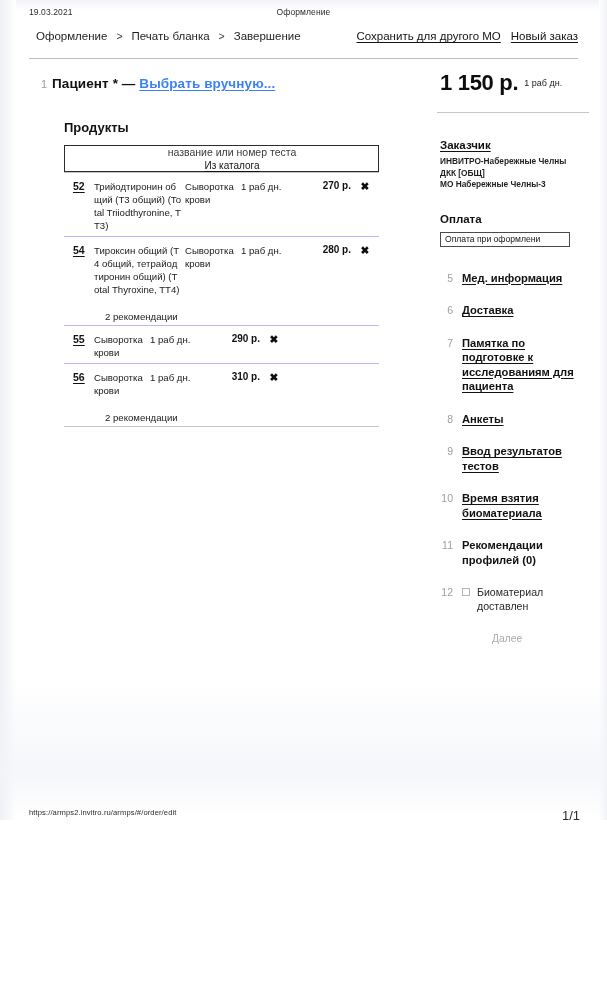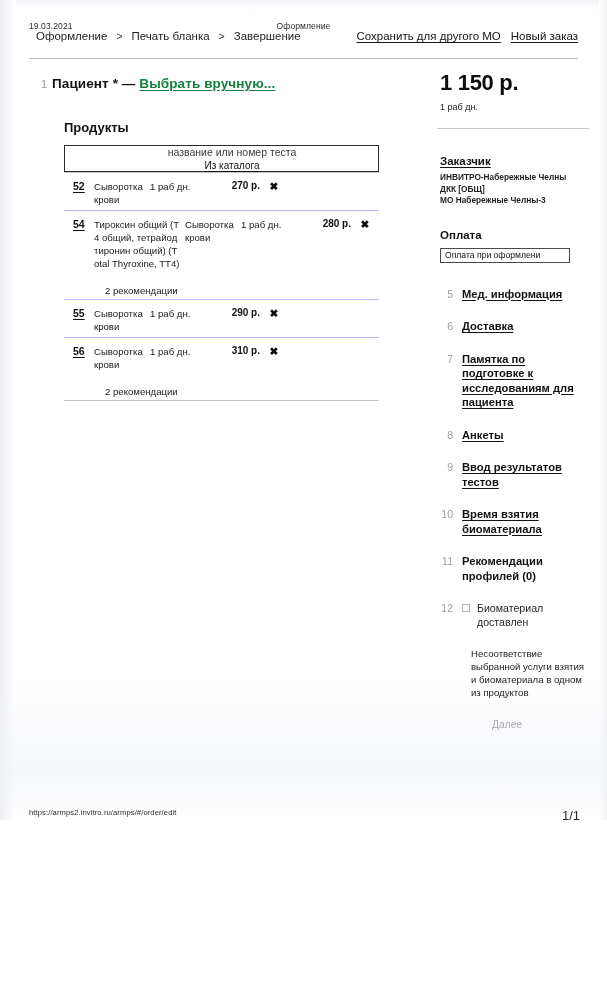--- a/index.html
+++ b/index.html
@@ -49,21 +49,21 @@
   }
 
   .page {
     position: absolute;
     inset: 0;
   }
 
   
   .print-head {
     position: absolute;
-    left: 0; top: 21px;
+    left: 0; top: 7px;
     width: 607px;
     height: 14px;
     font-size: 8.5px;
     color: #2b2b2b;
   }
   .print-head .ph-date {
     position: absolute;
     left: 29px; top: 0;
     letter-spacing: 0.1px;
   }
@@ -147,21 +147,21 @@
     box-sizing: border-box;
   }
   .step-title {
     font-size: 13.5px;
     font-weight: bold;
     color: #121212;
     letter-spacing: 0.1px;
   }
   .step-title .dash { font-weight: bold; }
   .step-title a {
-    color: #15803d;
+    color: #3b82f6;
     text-underline-offset: 2px;
     font-weight: bold;
   }
 
   
   .products {
     margin-left: 35px;
     margin-top: 29px;
     width: 327px;
   }
@@ -266,25 +266,24 @@
     padding-bottom: 3px;
   }
   .ptable-bottom {
     border-top: 1px solid #c2c4c8;
     height: 0;
   }
 
   
   .price-line {
     display: flex;
-    align-items: flex-start;
+    align-items: center;
     justify-content: flex-start;
     gap: 6px;
     padding-left: 3px;
-    flex-direction: column;
   }
   .price-amount {
     font-size: 22px;
     font-weight: bold;
     color: #0d0d0d;
     letter-spacing: -0.3px;
   }
   .price-term {
     font-size: 9px;
     color: #222;
@@ -462,20 +461,21 @@
 
       <div class="search-box">
         <span class="search-placeholder">название или номер теста</span>
         <span class="search-catalog">Из каталога</span>
       </div>
 
       <div class="ptable">
 
         <div class="prow">
           <div class="c-code">52</div>
+          <div class="c-name">Трийодтиронин общий (Т3 общий) (Total Triiodthyronine, TT3)</div>
           <div class="c-bio">Сыворотка крови</div>
           <div class="c-term">1 раб дн.</div>
           <div class="c-price">270 р.</div>
           <div class="c-del">✖</div>
         </div>
 
         <div class="prow">
           <div class="c-code">54</div>
           <div class="c-name">Тироксин общий (Т4 общий, тетрайодтиронин общий) (Total Thyroxine, TT4)</div>
           <div class="c-bio">Сыворотка крови</div>
@@ -567,21 +567,20 @@
       </div>
 
       <div class="rstep">
         <div class="rstep-num">12</div>
         <div class="rstep-check">
           <span class="chk"></span>
           <span class="chk-label">Биоматериал доставлен</span>
         </div>
       </div>
 
-      <div class="warn-text">Несоответствие выбранной услуги взятия и биоматериала в одном из продуктов</div>
 
       <div class="next-btn">Далее</div>
     </div>
   </div>
 
   <div class="footer-rule"></div>
   <div class="foot-url">https://armps2.invitro.ru/armps/#/order/edit</div>
   <div class="foot-page">1/1</div>
 
 </div>

